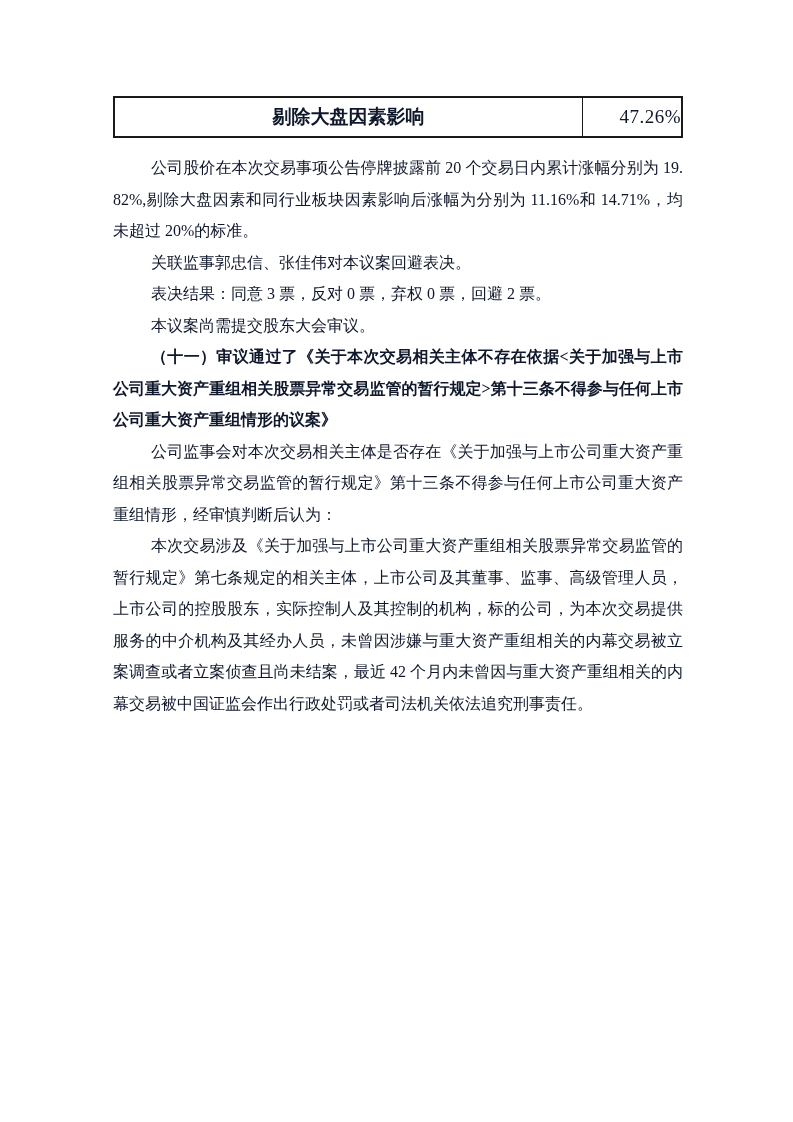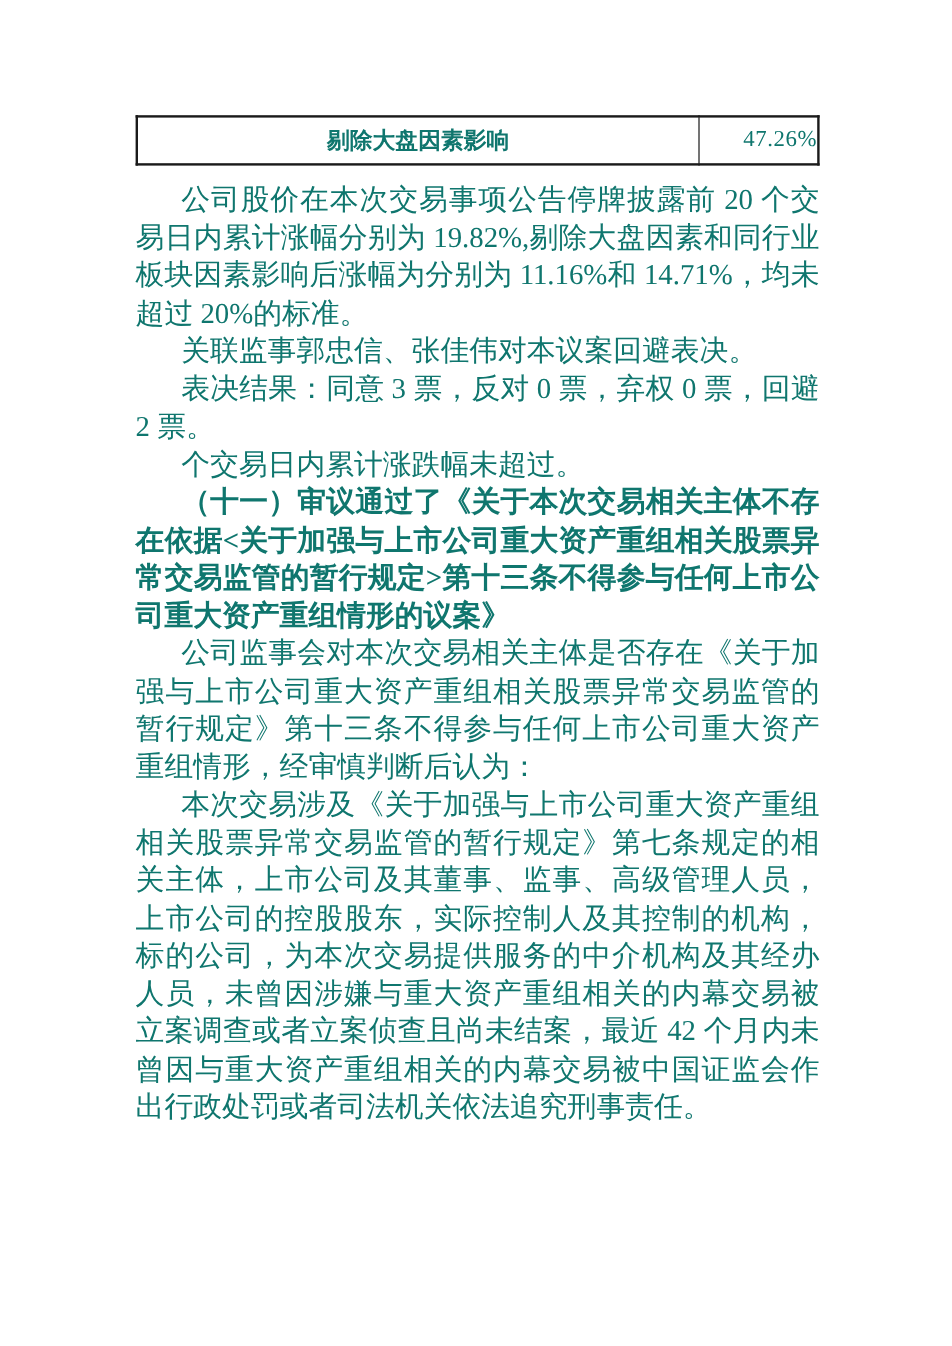--- a/index.html
+++ b/index.html
@@ -5,21 +5,21 @@
   html, body {
     margin: 0;
     padding: 0;
     background: #ffffff;
   }
   .page {
     position: relative;
     width: 793px;
     height: 1122px;
     background: #ffffff;
-    color: #0f766e;
+    color: #0f172a;
     font-family: "Liberation Serif", "DejaVu Serif", serif;
     overflow: hidden;
   }
   .content {
     position: absolute;
     left: 113px;
     top: 96px;
     width: 570px;
   }
   table.impact-table {
@@ -46,21 +46,21 @@
     width: 97px;
     font-size: 18px;
     letter-spacing: 0.5px;
   }
   .text-block {
     margin-top: 14px;
     width: 570px;
   }
   .text-block p {
     margin: 0;
-    font-size: 24px;
+    font-size: 16px;
     line-height: 31.5px;
     text-align: justify;
     text-indent: 38px;
     word-break: break-all;
     font-family: Liberation Serif, serif;
   }
   .text-block p.heading {
     font-weight: bold;
   }
 </style>
@@ -76,20 +76,20 @@
           <td class="cell-label">剔除大盘因素影响</td>
           <td class="cell-value">47.26%</td>
         </tr>
       </tbody>
     </table>
 
     <div class="text-block">
       <p>公司股价在本次交易事项公告停牌披露前 20 个交易日内累计涨幅分别为 19.82%,剔除大盘因素和同行业板块因素影响后涨幅为分别为 11.16%和 14.71%，均未超过 20%的标准。</p>
       <p>关联监事郭忠信、张佳伟对本议案回避表决。</p>
       <p>表决结果：同意 3 票，反对 0 票，弃权 0 票，回避 2 票。</p>
-      <p>个交易日内累计涨跌幅未超过。</p>
+      <p>本议案尚需提交股东大会审议。</p>
       <p class="heading">（十一）审议通过了《关于本次交易相关主体不存在依据&lt;关于加强与上市公司重大资产重组相关股票异常交易监管的暂行规定&gt;第十三条不得参与任何上市公司重大资产重组情形的议案》</p>
       <p>公司监事会对本次交易相关主体是否存在《关于加强与上市公司重大资产重组相关股票异常交易监管的暂行规定》第十三条不得参与任何上市公司重大资产重组情形，经审慎判断后认为：</p>
       <p>本次交易涉及《关于加强与上市公司重大资产重组相关股票异常交易监管的暂行规定》第七条规定的相关主体，上市公司及其董事、监事、高级管理人员，上市公司的控股股东，实际控制人及其控制的机构，标的公司，为本次交易提供服务的中介机构及其经办人员，未曾因涉嫌与重大资产重组相关的内幕交易被立案调查或者立案侦查且尚未结案，最近 42 个月内未曾因与重大资产重组相关的内幕交易被中国证监会作出行政处罚或者司法机关依法追究刑事责任。</p>
     </div>
 
   </div>
 </div>
 
 </body></html>

